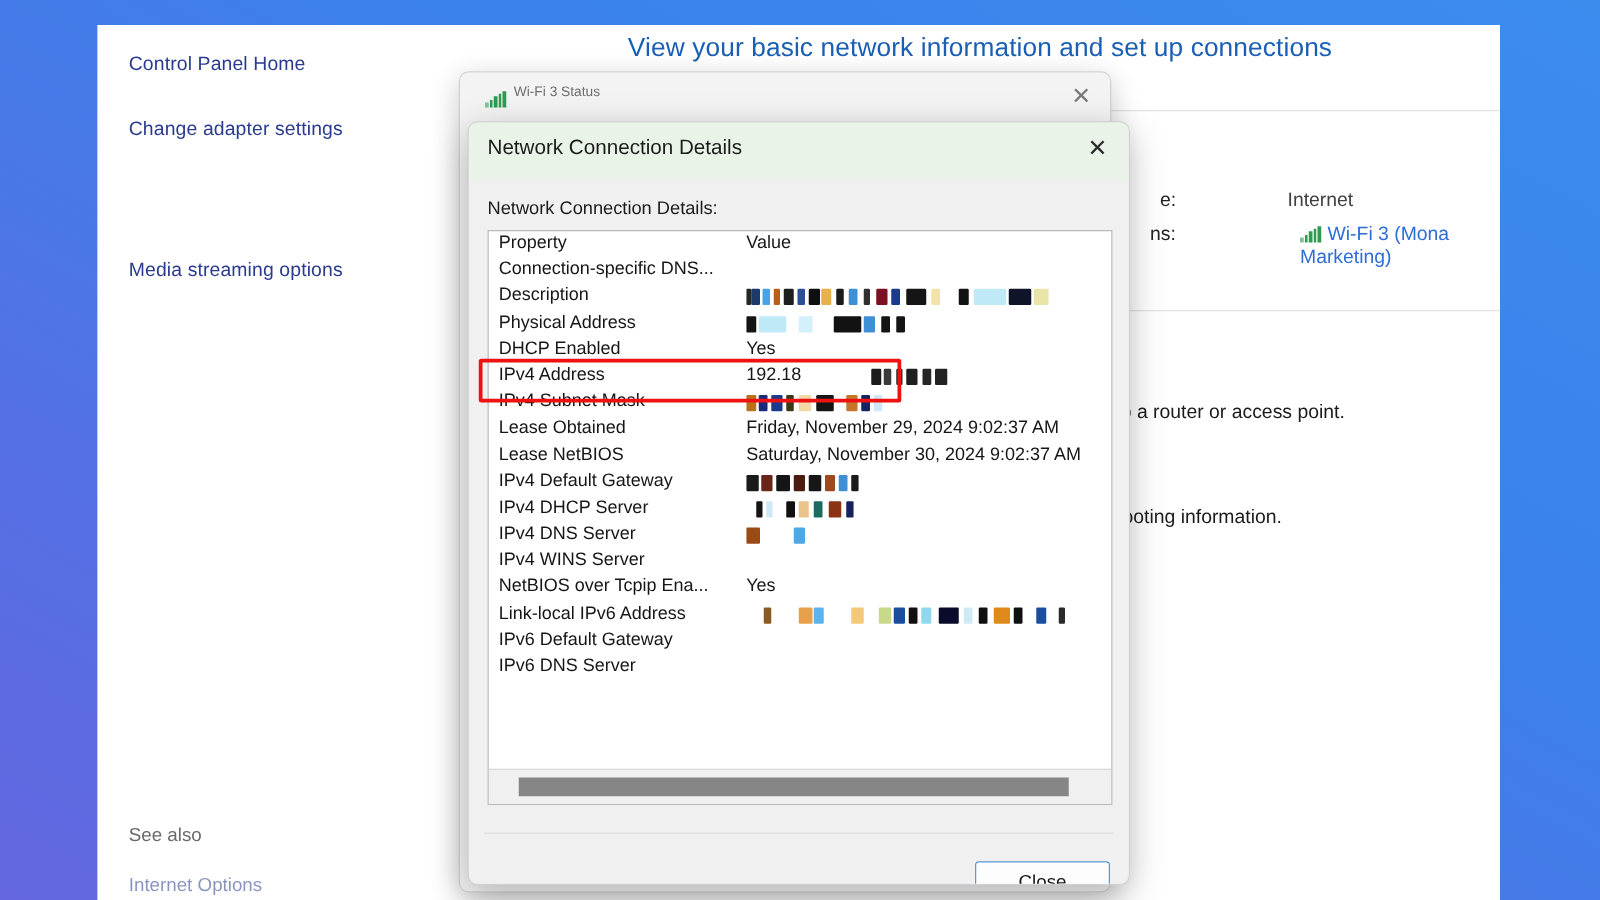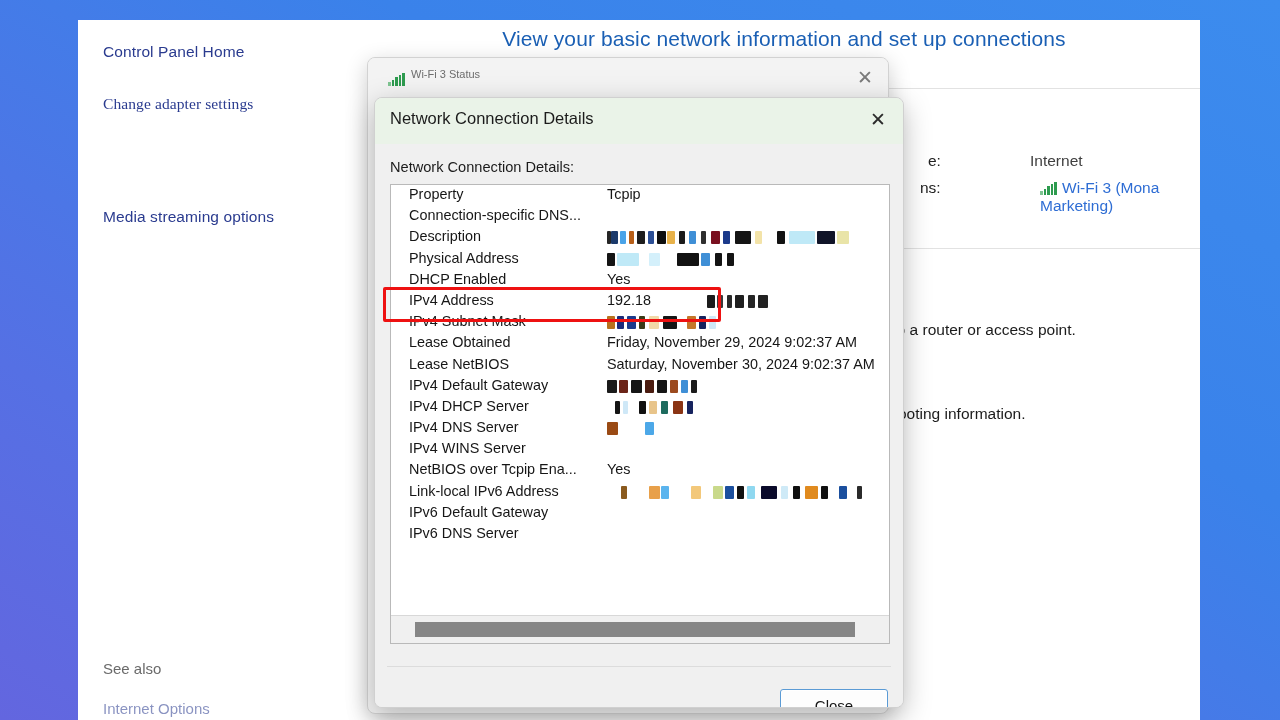--- a/index.html
+++ b/index.html
@@ -31,21 +31,21 @@
     position: absolute;
     left: 25px;
     width: 240px;
     color: #2A3B8F;
     font-size: 15.5px;
     line-height: 20px;
     letter-spacing: 0.1px;
     cursor: pointer;
   }
   .side-link.home   { top: 22px; }
-  .side-link.adapter{ top: 74px; font-family: Liberation Serif, serif; }
+  .side-link.adapter{ top: 74px; }
   .side-link.sharing{ top: 121px; }
   .side-link.media  { top: 187px; }
   #see-also {
     position: absolute;
     left: 25px; top: 640px;
     font-size: 15px;
     color: #6a6a6a;
   }
   #see-also-item {
     position: absolute;
@@ -209,21 +209,20 @@
   #ncd-list {
     position: absolute;
     left: 0; top: 0; right: 0;
     bottom: 28px;
     overflow: hidden;
   }
   .prop-row {
     position: relative;
     height: 21.2px;
     white-space: nowrap;
-    margin-left: 10px;
   }
   .prop-name {
     position: absolute;
     left: 8px; top: 1px;
     font-size: 14.4px;
     color: #161616;
   }
   .prop-value {
     position: absolute;
     left: 206px; top: 1px;
@@ -343,21 +342,21 @@
     <div id="ncd-close">✕</div>
   </div>
 
   <div id="ncd-body">
     <div id="ncd-subtitle">Network Connection Details:</div>
 
     <div id="ncd-listbox">
       <div id="ncd-list">
           <div class="prop-row">
             <span class="prop-name">Property</span>
-            <span class="prop-value">Tcpip</span>
+            <span class="prop-value">Value</span>
           </div>
           <div class="prop-row">
             <span class="prop-name">Connection-specific DNS...</span>
           </div>
           <div class="prop-row">
             <span class="prop-name">Description</span>
             <span class="redact"><b style="width: 4px; background: rgb(38, 38, 38);"></b><b style="width: 7px; background: rgb(27, 58, 107);"></b><b style="width: 2px; background: transparent;"></b><b style="width: 6px; background: rgb(73, 163, 232);"></b><b style="width: 3px; background: transparent;"></b><b style="width: 5px; background: rgb(184, 95, 24);"></b><b style="width: 3px; background: transparent;"></b><b style="width: 8px; background: rgb(30, 30, 30);"></b><b style="width: 3px; background: transparent;"></b><b style="width: 6px; background: rgb(44, 79, 150);"></b><b style="width: 3px; background: transparent;"></b><b style="width: 9px; background: rgb(15, 15, 15);"></b><b style="width: 1px; background: transparent;"></b><b style="width: 8px; background: rgb(232, 178, 74);"></b><b style="width: 4px; background: transparent;"></b><b style="width: 6px; background: rgb(27, 27, 27);"></b><b style="width: 4px; background: transparent;"></b><b style="width: 7px; background: rgb(63, 143, 214);"></b><b style="width: 5px; background: transparent;"></b><b style="width: 5px; background: rgb(47, 47, 47);"></b><b style="width: 5px; background: transparent;"></b><b style="width: 9px; background: rgb(122, 16, 32);"></b><b style="width: 3px; background: transparent;"></b><b style="width: 7px; background: rgb(27, 58, 139);"></b><b style="width: 5px; background: transparent;"></b><b style="width: 16px; background: rgb(21, 21, 21);"></b><b style="width: 4px; background: transparent;"></b><b style="width: 7px; background: rgb(243, 227, 168);"></b><b style="width: 15px; background: transparent;"></b><b style="width: 8px; background: rgb(18, 18, 18);"></b><b style="width: 4px; background: transparent;"></b><b style="width: 26px; background: rgb(191, 233, 247);"></b><b style="width: 2px; background: transparent;"></b><b style="width: 18px; background: rgb(16, 20, 40);"></b><b style="width: 2px; background: transparent;"></b><b style="width: 12px; background: rgb(233, 228, 168);"></b></span>
           </div>
           <div class="prop-row">
             <span class="prop-name">Physical Address</span>

